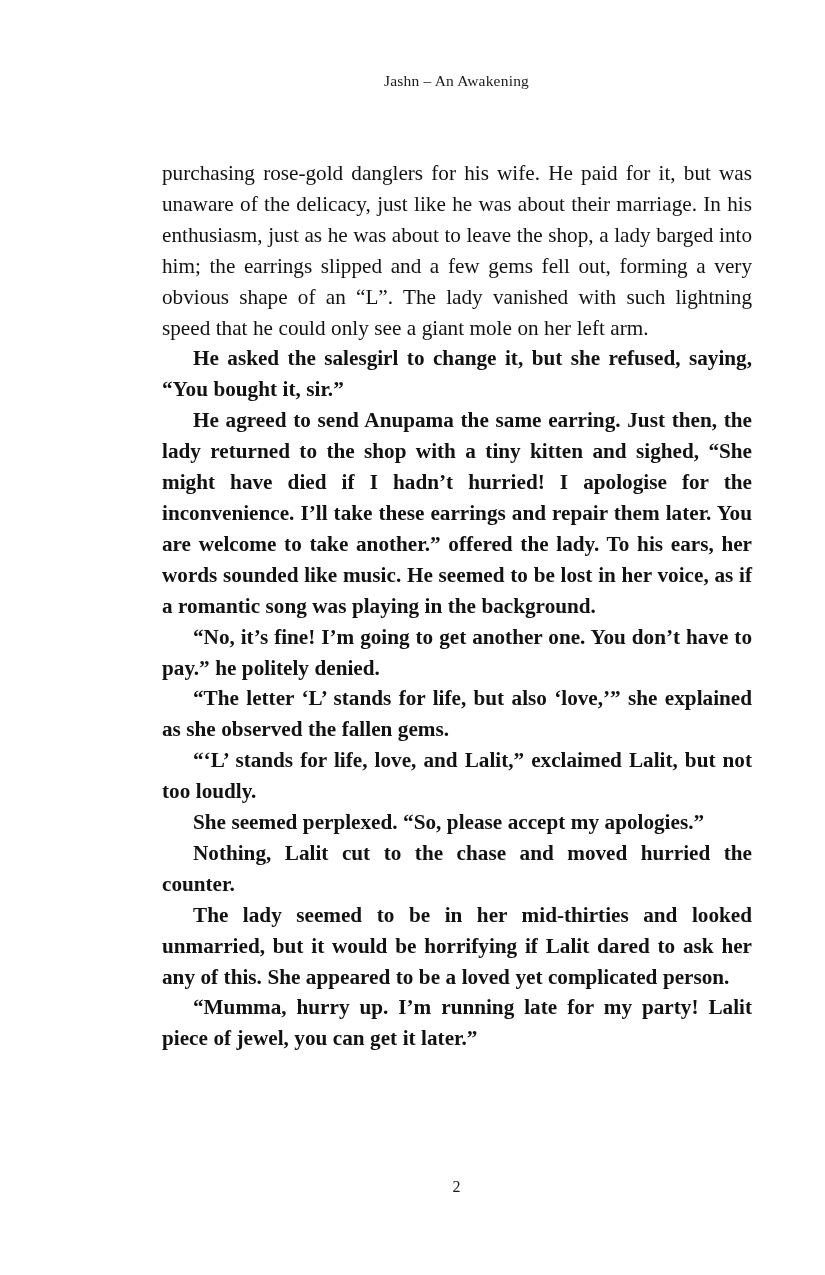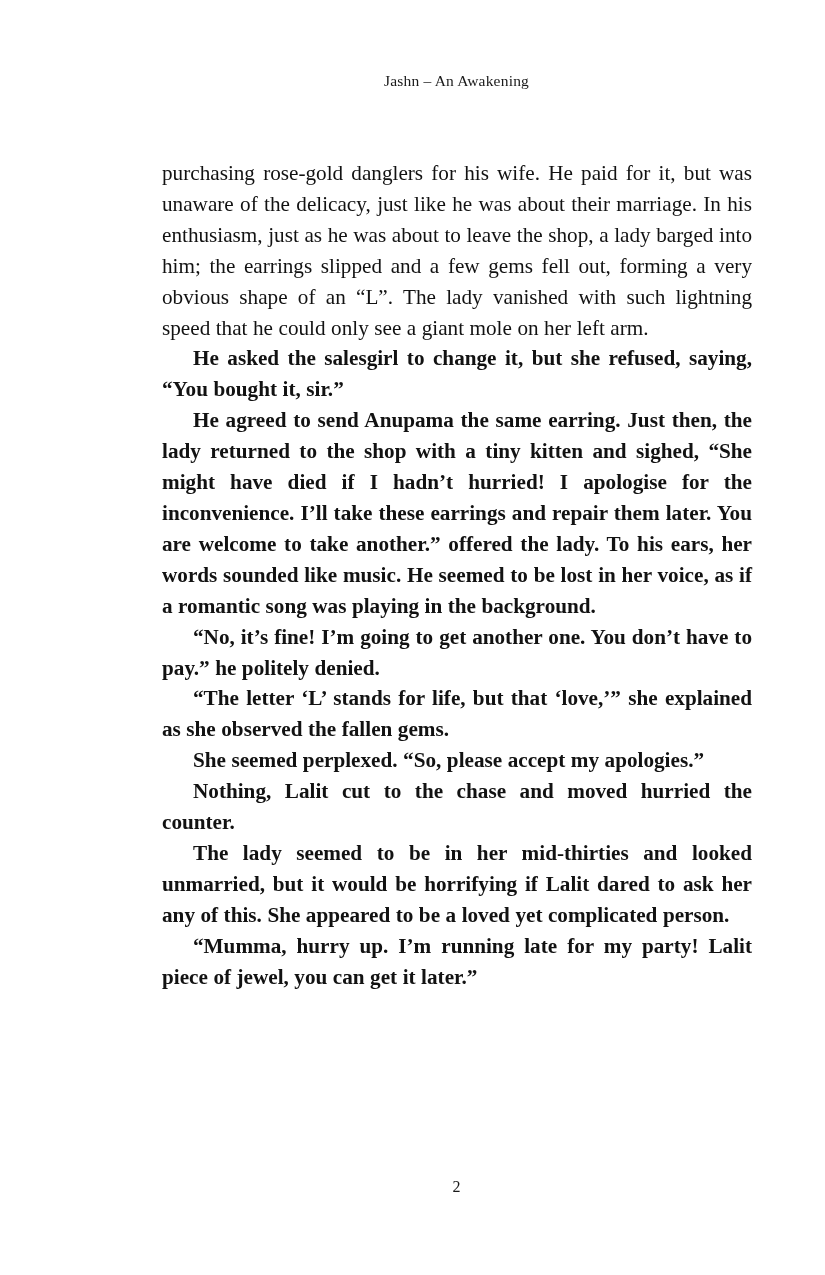--- a/index.html
+++ b/index.html
@@ -75,21 +75,22 @@
 
 <div class="page">
 
   <div class="running-head">Jashn – An Awakening</div>
 
   <div class="text-block">
     <p class="para">purchasing rose-gold danglers for his wife. He paid for it, but was unaware of the delicacy, just like he was about their marriage. In his enthusiasm, just as he was about to leave the shop, a lady barged into him; the earrings slipped and a few gems fell out, forming a very obvious shape of an “L”. The lady vanished with such lightning speed that he could only see a giant mole on her left arm.</p>
     <p class="para indent">He asked the salesgirl to change it, but she refused, saying, “You bought it, sir.”</p>
     <p class="para indent">He agreed to send Anupama the same earring. Just then, the lady returned to the shop with a tiny kitten and sighed, “She might have died if I hadn’t hurried! I apologise for the inconvenience. I’ll take these earrings and repair them later. You are welcome to take another.” offered the lady. To his ears, her words sounded like music. He seemed to be lost in her voice, as if a romantic song was playing in the background.</p>
     <p class="para indent">“No, it’s fine! I’m going to get another one. You don’t have to pay.” he politely denied.</p>
-    <p class="para indent">“The letter ‘L’ stands for life, but that ‘love,’” she explained as she observed the fallen gems.</p>
+    <p class="para indent">“The letter ‘L’ stands for life, but also ‘love,’” she explained as she observed the fallen gems.</p>
+    <p class="para indent">“‘L’ stands for life, love, and Lalit,” exclaimed Lalit, but not too loudly.</p>
     <p class="para indent">She seemed perplexed. “So, please accept my apologies.”</p>
     <p class="para indent">Nothing, Lalit cut to the chase and moved hurried the counter.</p>
     <p class="para indent">The lady seemed to be in her mid-thirties and looked unmarried, but it would be horrifying if Lalit dared to ask her any of this. She appeared to be a loved yet complicated person.</p>
     <p class="para indent">“Mumma, hurry up. I’m running late for my party! Lalit piece of jewel, you can get it later.”</p>
   </div>
 
   <div class="folio">2</div>
 
 </div>
 

